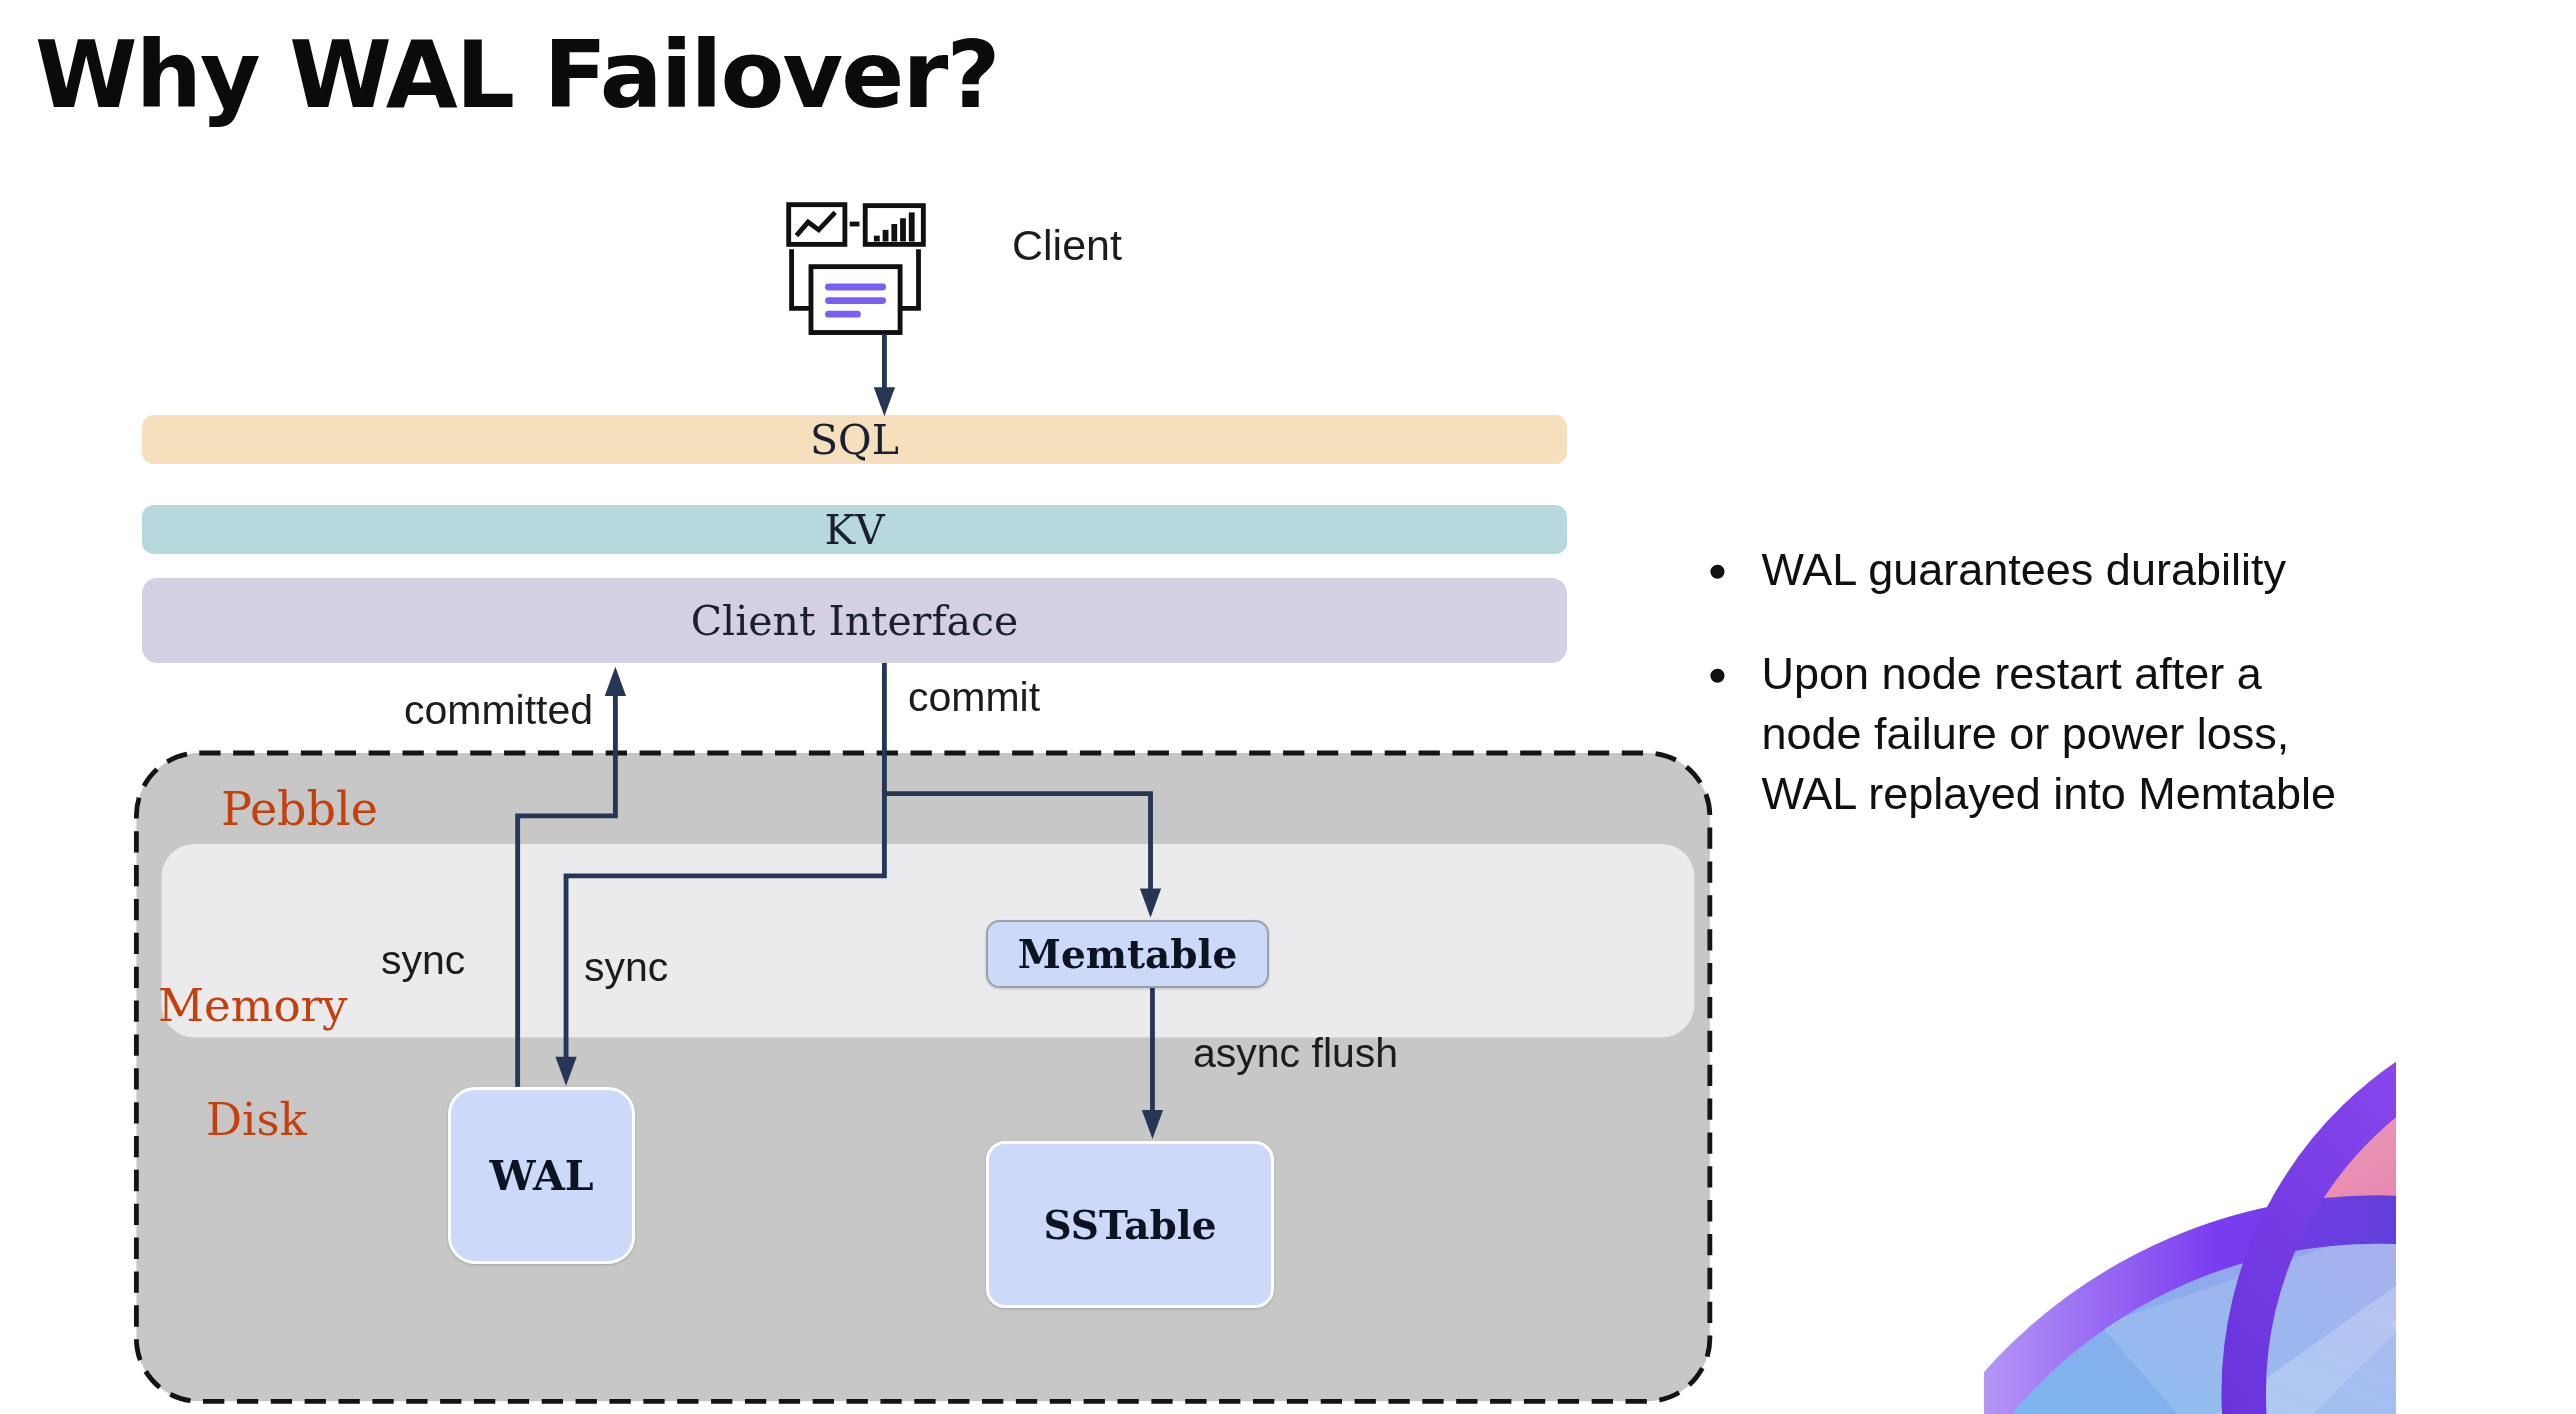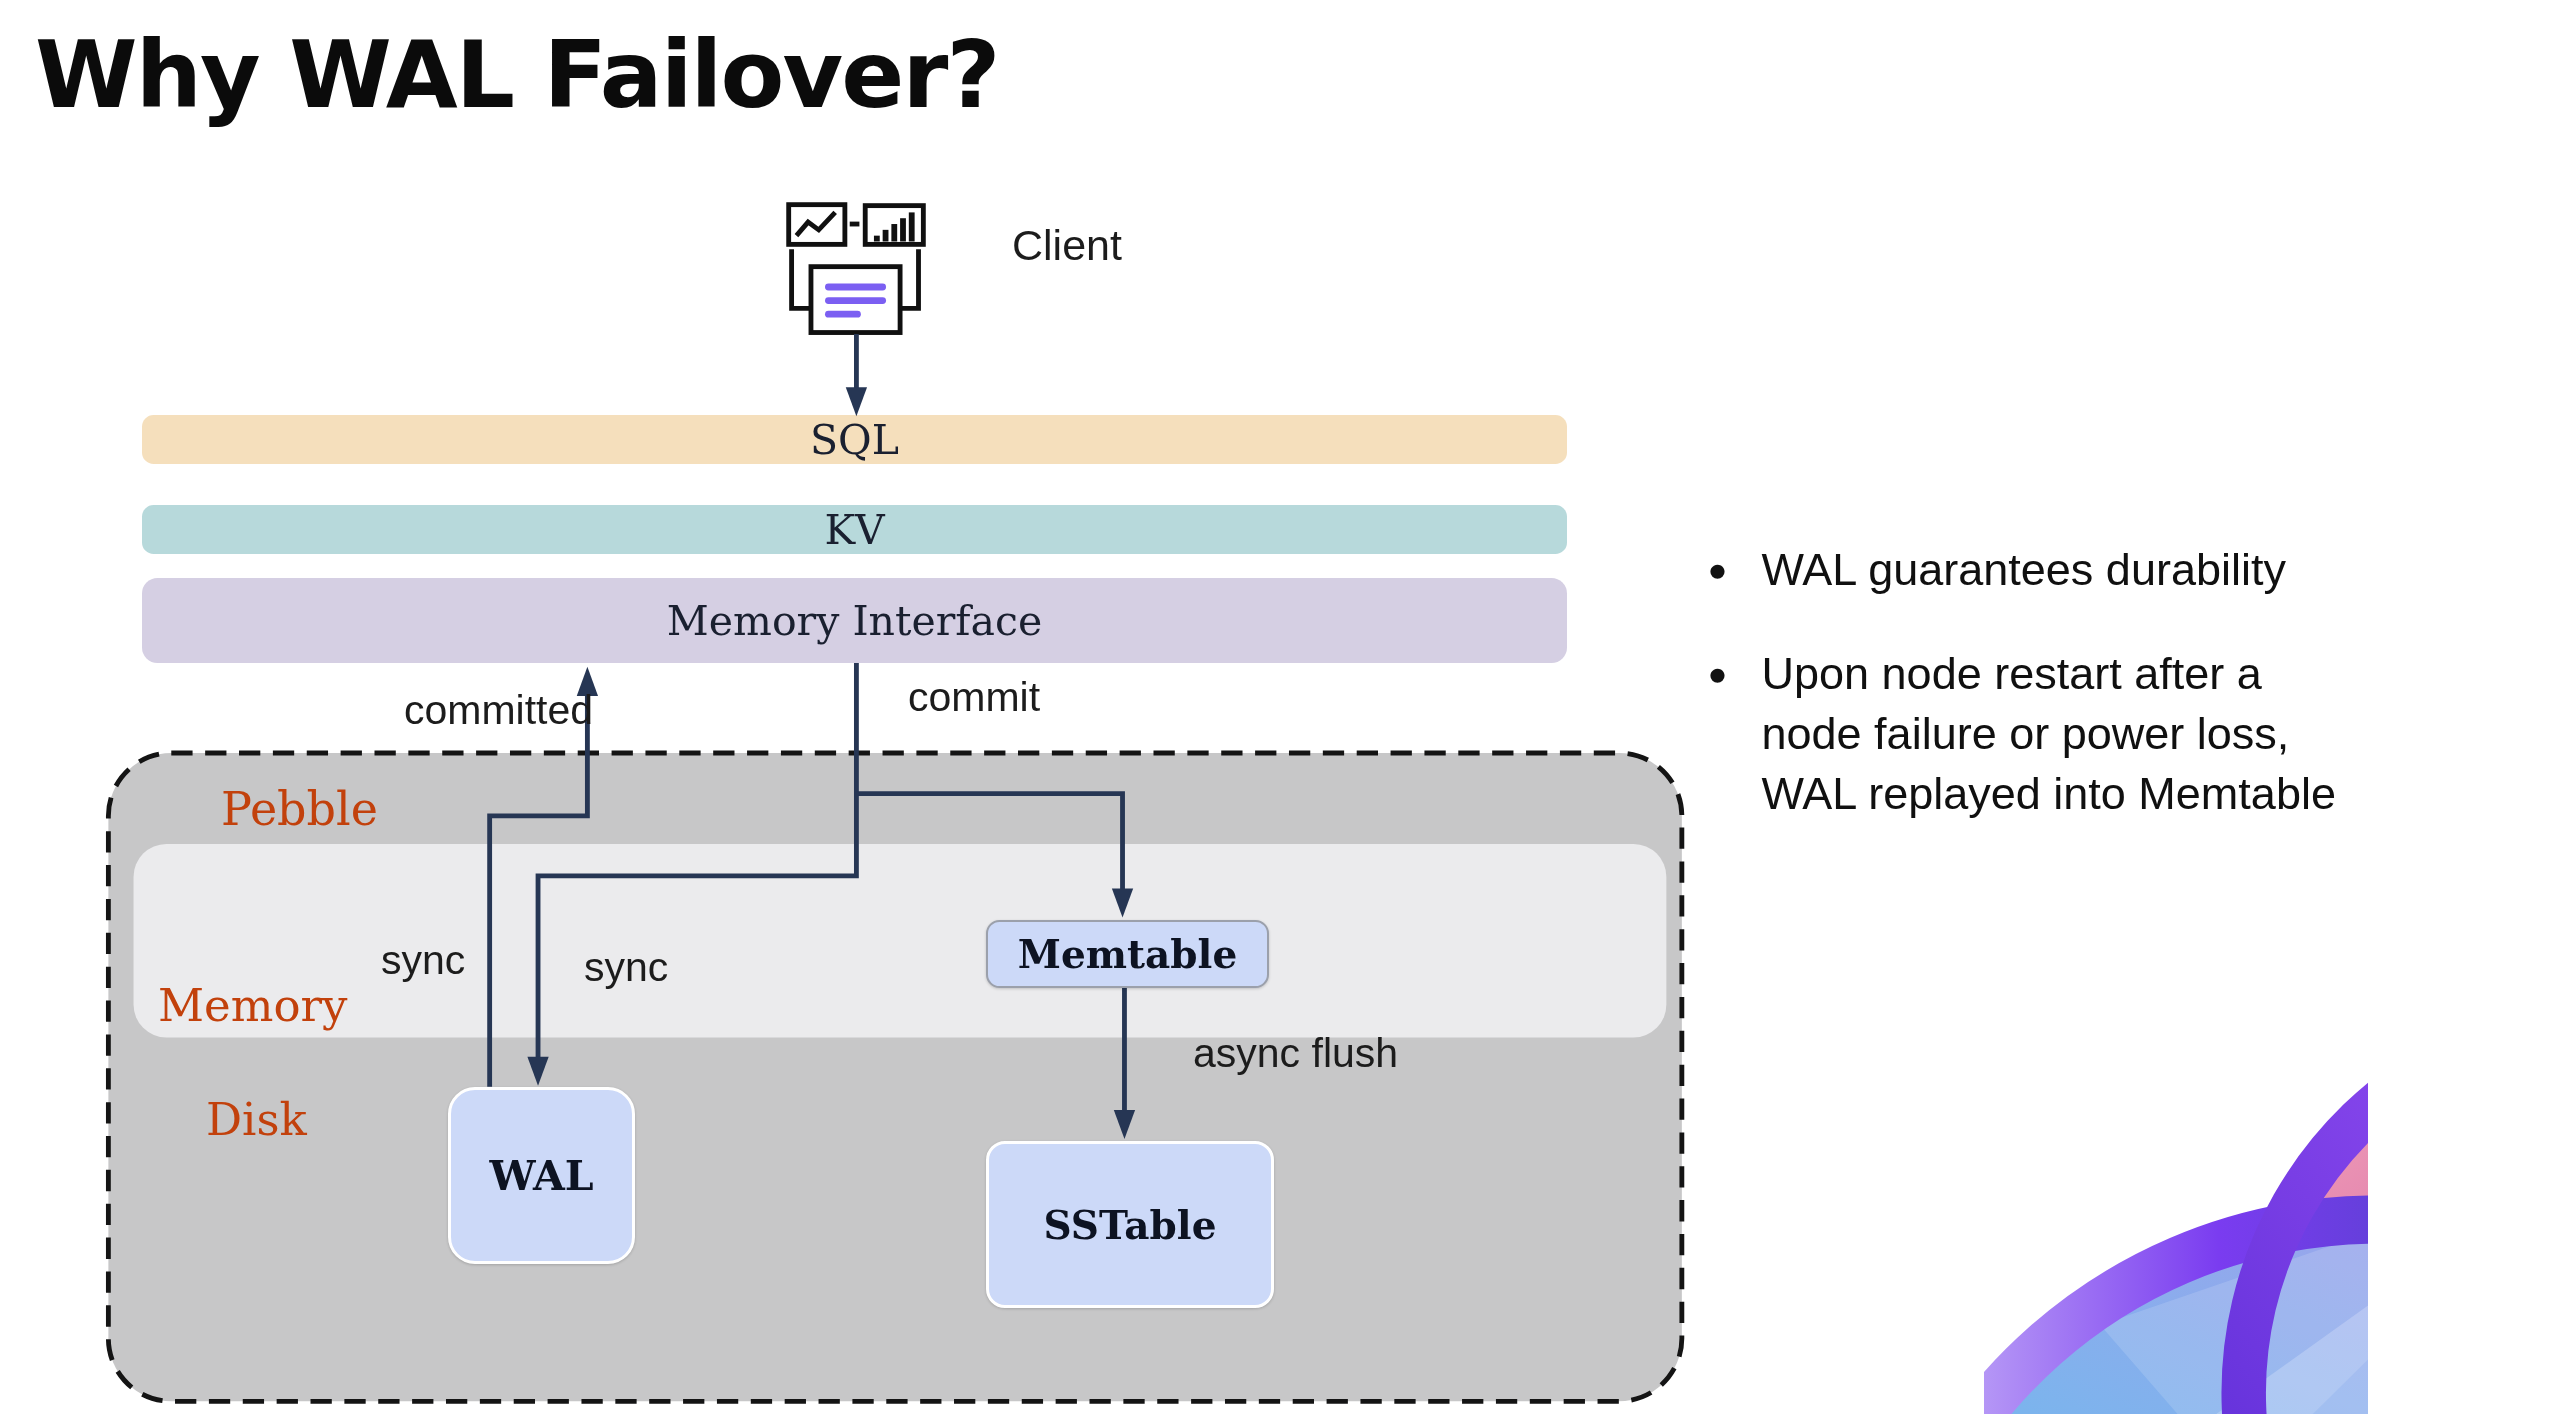--- a/index.html
+++ b/index.html
@@ -1,17 +1,17 @@
 <!DOCTYPE html>
 <html><head>
 <meta charset="utf-8">
 <style>
   html,body{margin:0;padding:0;background:#ffffff;}
   .canvas{position:relative;width:2368px;height:1415px;background:#ffffff;overflow:hidden;
-          font-family:"Liberation Sans",sans-serif;color:#111;}
+          font-family:"Liberation Sans",sans-serif;color:#111;padding-left:28px;}
   .abs{position:absolute;}
 
   .title{left:35px;top:21px;font-family:"DejaVu Sans",sans-serif;font-weight:800;
          font-size:93px;letter-spacing:-1.9px;color:#0b0b0b;}
 
   
   .bar{left:142px;width:1425px;display:flex;align-items:center;justify-content:center;
        font-family:"DejaVu Serif","Liberation Serif",serif;font-size:41px;color:#1a2030;}
   .bar.sql{top:415px;height:49px;border-radius:11.6px;}
   .bar.kv{top:505px;height:49px;border-radius:11.6px;}
@@ -157,21 +157,21 @@
   </svg>
   <div class="abs edge-label lab-client">Client</div>
 
   <div class="abs bar sql layer1" style="background-color: rgb(245, 223, 188);">
     <span>SQL</span>
   </div>
   <div class="abs bar kv layer1" style="background-color: rgb(183, 217, 219);">
     <span>KV</span>
   </div>
   <div class="abs bar storage layer1" style="background-color: rgb(213, 207, 227);">
-    <span>Memory Interface</span>
+    <span>Client Interface</span>
   </div>
 
   <div class="abs serif-label pebble-label layer2">Pebble</div>
   <div class="abs serif-label memory-label layer2">Memory</div>
   <div class="abs serif-label disk-label layer2">Disk</div>
 
   <svg class="abs layer2" width="2576" height="1415" viewBox="0 0 2662 1462">
     <g fill="none" stroke="#263654" stroke-width="5" class="connector-group">
       <path d="M885,345 L885,402"></path>
       <path d="M885,685 L885,905 L556,905 L556,1094"></path>

